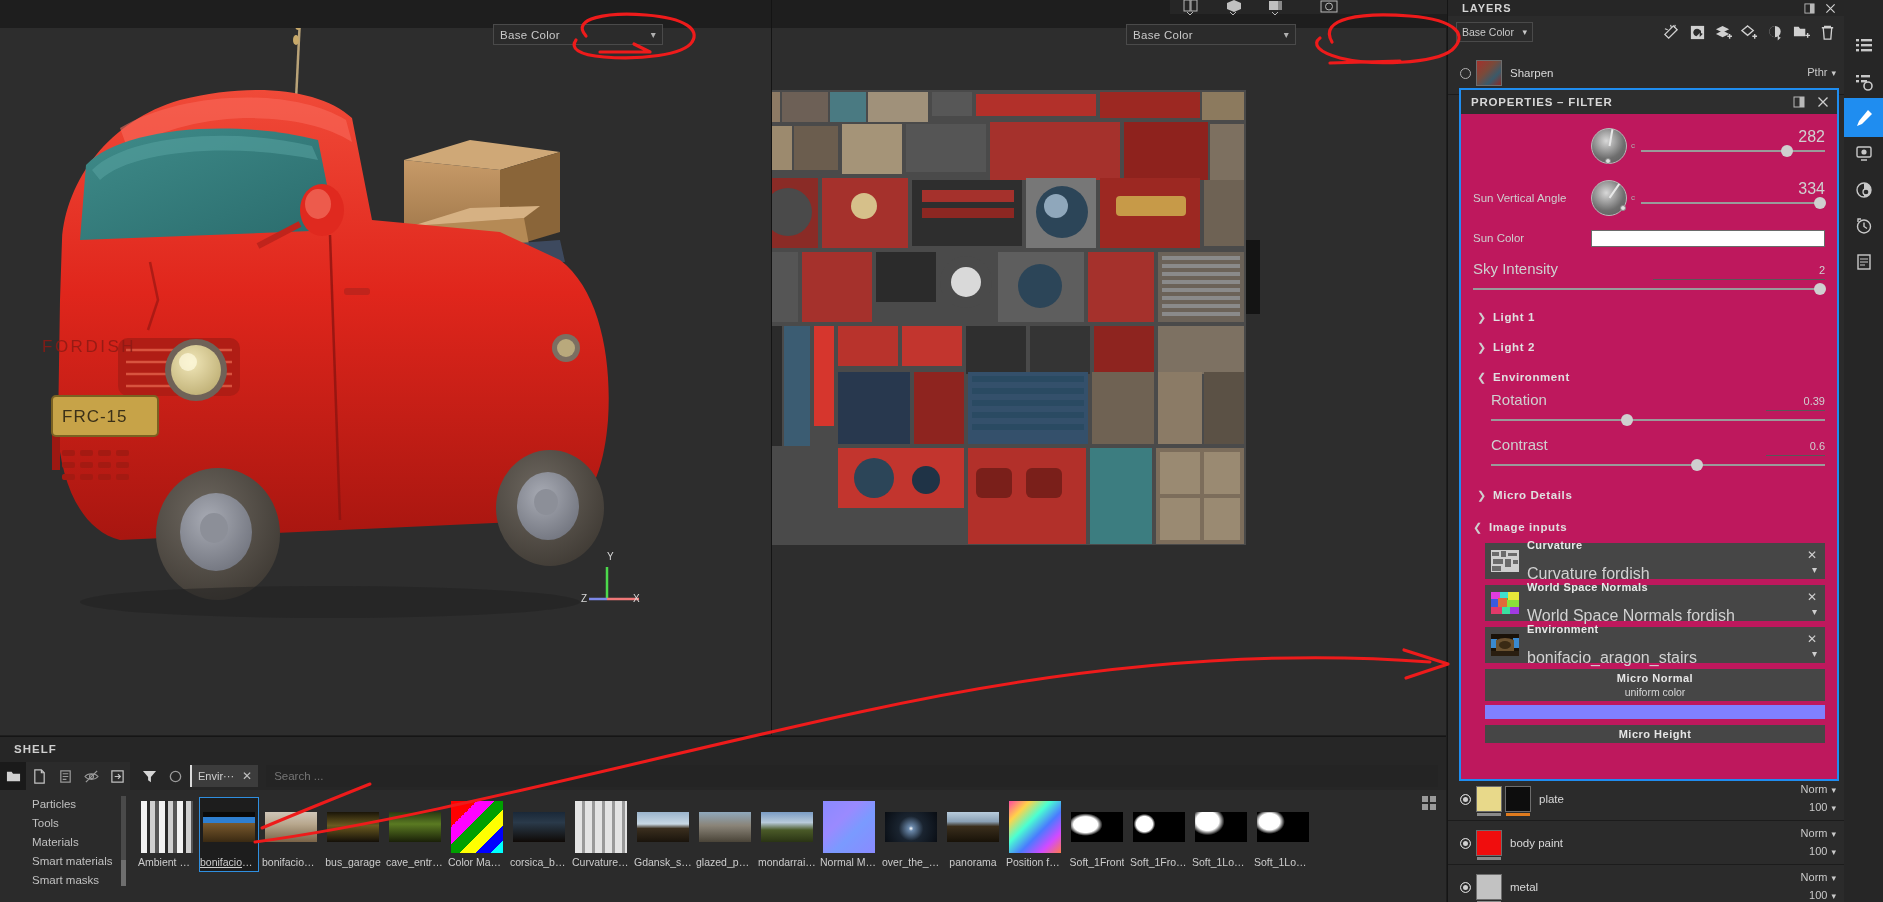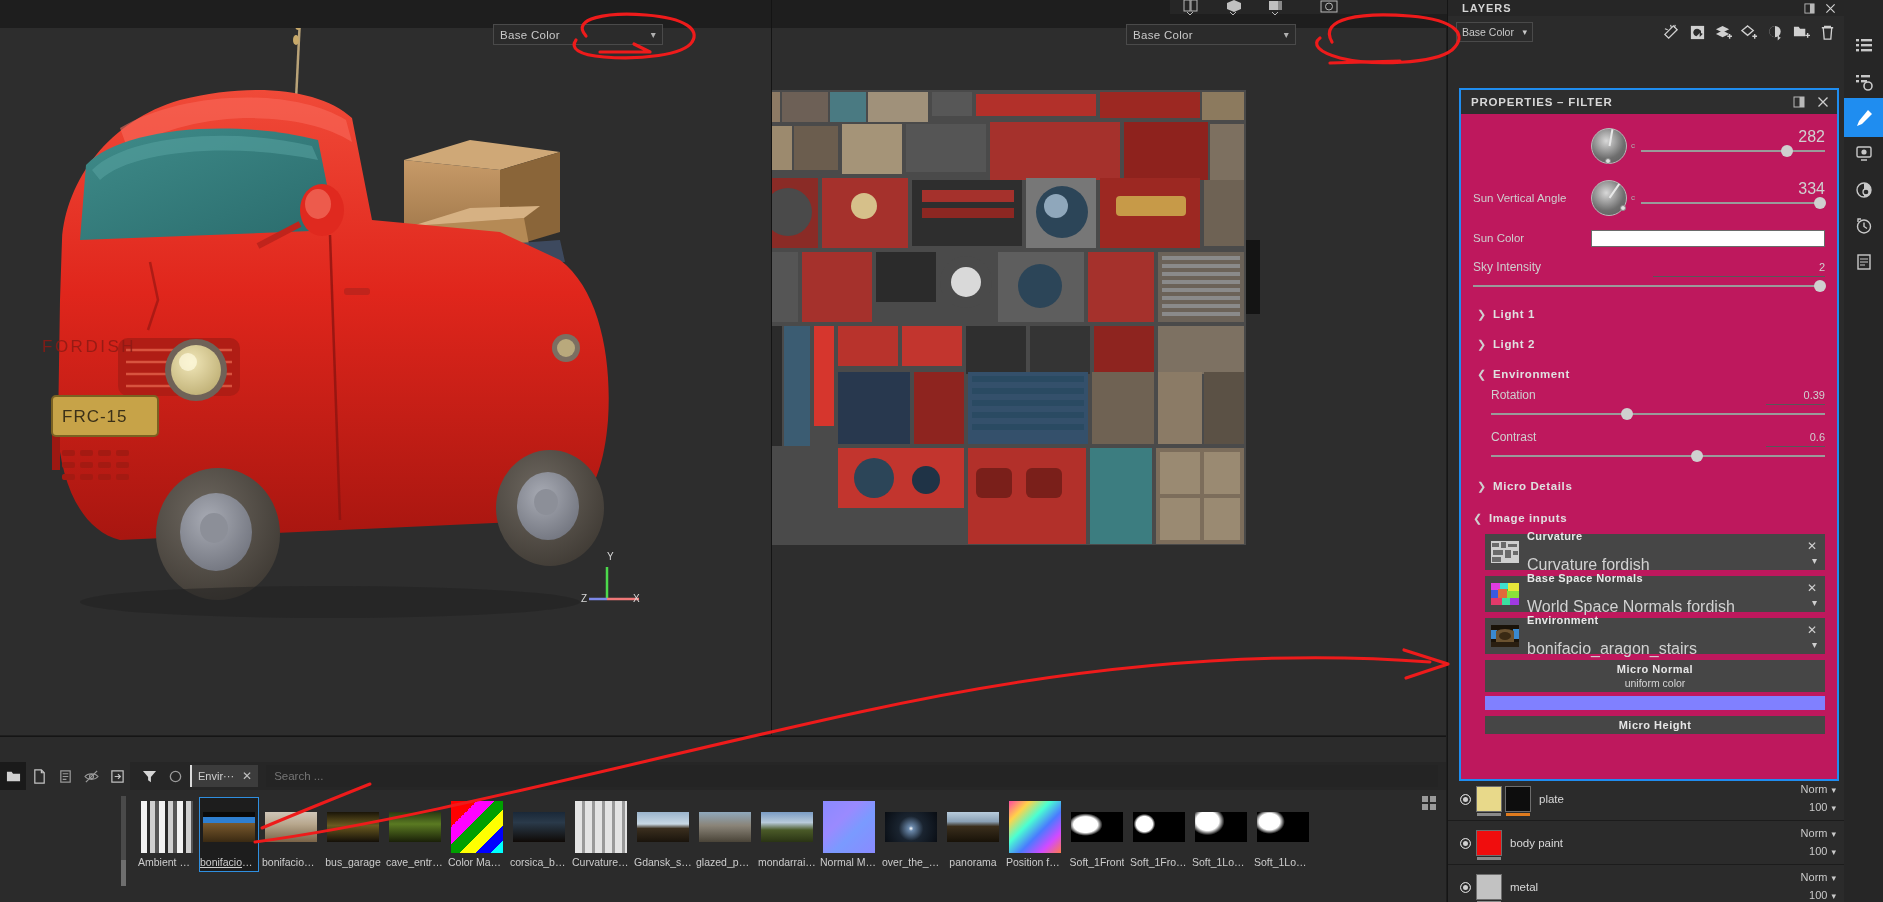--- a/index.html
+++ b/index.html
@@ -166,21 +166,21 @@
   .angle-val { position:absolute; right:0; top:0; font-size:16px; color:#d0d0d0;}
   .track { position:absolute; left:0; right:0; top:22px; height:2px; background:#9a9a9a;}
   .thumb { position:absolute; top:17px; width:12px; height:12px; border-radius:50%; background:#cfcfcf;}
 
   .prop-row { display:flex; align-items:center; height:28px; }
   .prop-label { width:118px; font-size:11.5px; color:#cfcfcf;}
   .color-swatch { flex:1; height:17px; background:#ffffff; border:1px solid #6a6a6a; }
 
   .slider-block { padding-top:2px; }
   .slider-head { display:flex; align-items:baseline; }
-  .slider-head .nm { font-size:12px; color:#cfcfcf; }
+  .slider-head .nm { font-size:15px; color:#cfcfcf; }
   .slider-head .vl { margin-left:auto; font-size:11px; color:#d0d0d0; }
   .slider-underline { height:1px; background:#585858; margin-top:2px; }
   .slider-line { position:relative; height:14px; margin-top:3px;}
 
   .group-row { display:flex; align-items:center; height:24px; padding-left:4px; }
   .group-row .arw { width:16px; font-size:11px; color:#cfcfcf; }
   .group-row .ttl { font-size:11.5px; font-weight:bold; letter-spacing:0.6px; color:#e0e0e0;}
   .sub-indent { padding-left:18px; }
 
   .imginput {
@@ -476,20 +476,21 @@
         <rect x="14" y="2" width="4" height="9" fill="#8a8a8a"></rect>
       <path d="M8 13 l3 3 l3 -3" fill="none" stroke="#b8b8b8"></path>
     </svg>
     <svg class="ti" style="left:148px;" width="22" height="16" viewBox="0 0 22 16">
       <rect x="3" y="2" width="16" height="11" fill="none" stroke="#b8b8b8"></rect>
         <circle cx="11" cy="7.5" r="3.5" fill="none" stroke="#b8b8b8"></circle>
     </svg>
   </div>
 
   <div id="shelf">
+    <div id="shelf-title">SHELF</div>
     <div id="shelf-body">
 
       <div id="shelf-left">
         <div class="shelf-iconbar">
           <div class="shelf-icobtn active">
             <svg viewBox="0 0 16 16">
                 <path d="M1 3 H6 L7.5 5 H15 V13 H1 Z" fill="#d0d0d0"></path>
               </svg>
           </div>
           <div class="shelf-icobtn">
@@ -510,20 +511,27 @@
                 <circle cx="8" cy="8" r="2.2" fill="none" stroke="#9a9a9a" stroke-width="1.2"></circle>
                 <path d="M2 14 L14 2" stroke="#9a9a9a" stroke-width="1.3"></path>
               </svg>
           </div>
           <div class="shelf-icobtn">
             <svg viewBox="0 0 16 16">
                 <rect x="2" y="2" width="12" height="12" fill="none" stroke="#c4c4c4" stroke-width="1.3"></rect>
                 <path d="M5 8 H11 M8.5 5.5 L11 8 L8.5 10.5" stroke="#c4c4c4" stroke-width="1.3" fill="none"></path>
               </svg>
           </div>
+        </div>
+        <div id="shelf-cats">
+          <div>Particles</div>
+          <div>Tools</div>
+          <div>Materials</div>
+          <div>Smart materials</div>
+          <div>Smart masks</div>
         </div>
         <div class="cat-scroll">
           <div class="cat-scroll-thumb"></div>
         </div>
       </div>
 
       <div id="shelf-right">
         <div id="shelf-filterbar">
           <div class="filter-ico">
             <svg viewBox="0 0 16 16">
@@ -677,20 +685,32 @@
         <svg viewBox="0 0 18 18">
             <path d="M1 3 H6 L7.5 5 H13 V13 H1 Z" fill="#d0d0d0"></path>
             <path d="M13 12 h5 M15.5 9.5 v5" stroke="#d0d0d0" stroke-width="1.5"></path>
           </svg>
         <svg viewBox="0 0 18 18">
             <path d="M3 4 H15 M6 4 V2.5 H12 V4 M4.5 4 L5.5 16 H12.5 L13.5 4" fill="none" stroke="#d0d0d0" stroke-width="1.4"></path>
           </svg>
       </div>
     </div>
 
+    <div class="layer-row" style="position:absolute; top:52px; left:0; right:0;">
+      <div class="layer-eye">
+          <div class="ring"></div>
+        </div>
+      <div class="layer-thumbs">
+        <div class="layer-th" style="background:linear-gradient(135deg,#a5312c,#7a4a3a 40%,#3a5a6a 70%,#8a2b26);"></div>
+      </div>
+      <div class="layer-name">Sharpen</div>
+      <div class="layer-right">
+        <div><span>Pthr</span><span class="chev">▾</span></div>
+      </div>
+    </div>
 
     <div class="layer-row" style="position:absolute; top:778px; left:0; right:0;">
       <div class="layer-eye">
           <div class="ring on"></div>
         </div>
       <div class="layer-thumbs">
         <div class="layer-th" style="background:#e8d98a;">
           <div class="bar" style="background:#8a8a8a;"></div>
         </div>
         <div class="layer-th" style="background:#0d0d0d;">
@@ -876,21 +896,21 @@
               <rect x="9" y="0" width="8" height="6" fill="#40e0d0"></rect>
             <rect x="17" y="0" width="11" height="8" fill="#e8e83a"></rect>
               <rect x="0" y="7" width="7" height="8" fill="#3a5ae0"></rect>
             <rect x="7" y="6" width="9" height="9" fill="#e06a3a"></rect>
               <rect x="16" y="8" width="12" height="7" fill="#8ae03a"></rect>
             <rect x="0" y="15" width="11" height="7" fill="#e03a6a"></rect>
               <rect x="11" y="15" width="8" height="7" fill="#3ae0a0"></rect>
             <rect x="19" y="15" width="9" height="7" fill="#a03ae0"></rect>
           </svg>
           <div class="txt">
-            <div class="t1">Base Space Normals</div>
+            <div class="t1">World Space Normals</div>
             <div class="t2">World Space Normals fordish</div>
           </div>
           <span class="x">✕</span>
           <span class="dn">▾</span>
         </div>
 
         <div class="imginput">
           <svg class="ith" viewBox="0 0 28 22">
             <rect width="28" height="22" fill="#1a1208"></rect>
             <rect x="0" y="5" width="6" height="9" fill="#3a8ad0"></rect>

